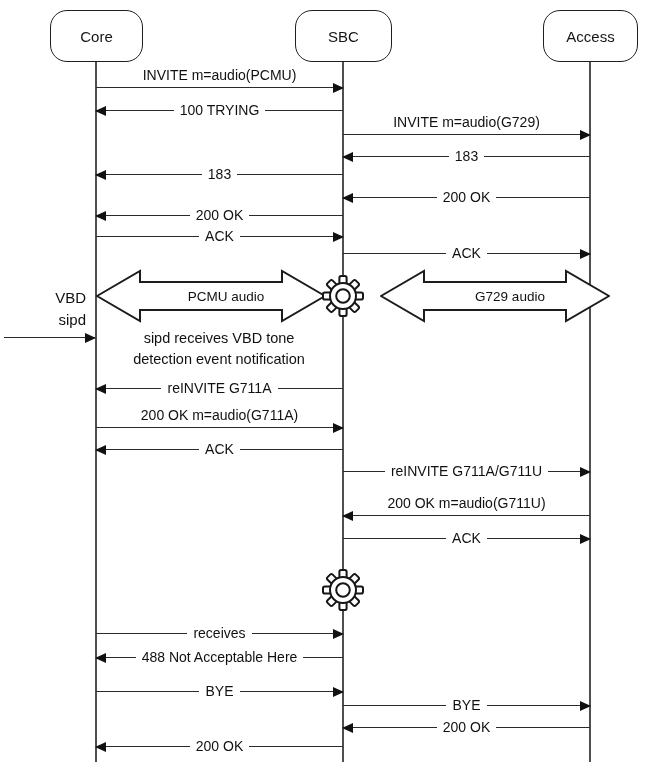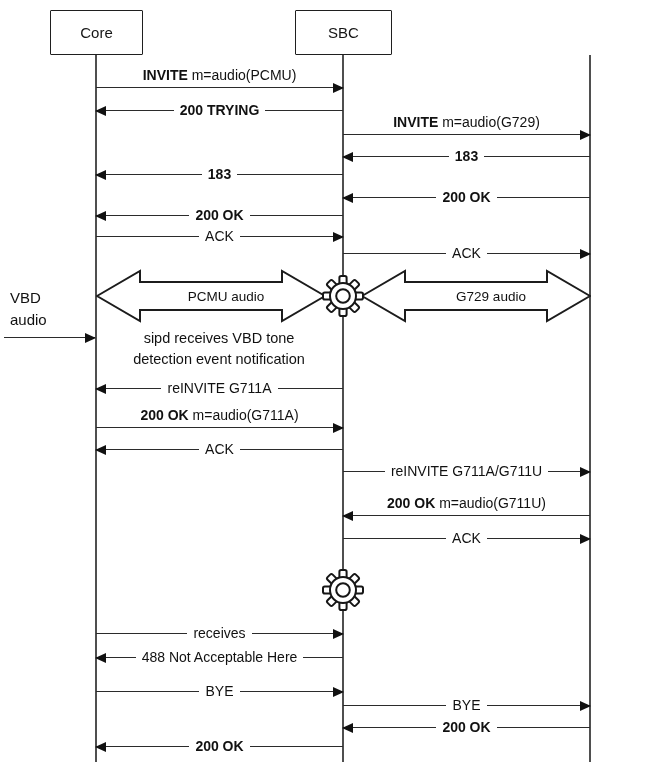--- a/index.html
+++ b/index.html
@@ -1,74 +1,77 @@
 <!DOCTYPE html>
 <html><head>
 <meta charset="utf-8">
 <style>
   html,body{margin:0;padding:0;background:#fff;}
   .canvas{position:relative;width:648px;height:780px;background:#fff;overflow:hidden;
           font-family:"Liberation Sans","DejaVu Sans",sans-serif;color:#111;}
   
-  .actor{position:absolute;top:10px;height:45px;border:1.6px solid #1f1f1f;border-radius:1px;
+  .actor{position:absolute;top:10px;height:52px;border:1.6px solid #1f1f1f;border-radius:17px;
          background:#fff;display:flex;align-items:center;justify-content:center;
          font-size:15px;color:#151515;box-sizing:border-box;z-index:5;}
   
   .lifeline{position:absolute;top:55px;height:707px;width:0;border-left:2px solid #4f4f4f;z-index:0;}
   
   .msg{position:absolute;height:0;z-index:3;}
   .msg .line{position:absolute;left:0;right:0;top:0;height:0;border-top:1.4px solid #2b2b2b;}
   .msg .head{position:absolute;width:0;height:0;top:-4.3px;
              border-top:5px solid transparent;border-bottom:5px solid transparent;}
   .msg .hr{right:-1px;border-left:11px solid #111;}
   .msg .hl{left:-1px;border-right:11px solid #111;}
   .msg .lbl{position:absolute;left:0;right:0;text-align:center;font-size:14px;white-space:nowrap;}
   .msg .lbl.inline{top:-10px;height:20px;line-height:20px;}
   .msg .lbl.inline .bg{background:#fff;padding:0 6px;}
   .msg .lbl.above{top:-22px;height:20px;line-height:20px;}
-  .msg b{font-weight:700;}
+  .msg b{font-weight:400;}
   
   .bigflow{position:absolute;width:230px;height:54px;z-index:2;}
   .bigflow svg{position:absolute;left:0;top:0;}
   .bigflow .flbl{position:absolute;left:0;top:0;right:0;bottom:0;display:flex;
                  align-items:center;justify-content:center;font-size:13.5px;white-space:nowrap;padding-left:30px;}
   
   .gear{position:absolute;width:42px;height:42px;z-index:4;}
   
-  .sidelbl{position:absolute;left:10px;top:287px;width:76px;text-align:left;
+  .sidelbl{position:absolute;left:10px;top:287px;width:76px;text-align:right;
            font-size:15px;line-height:22px;z-index:3;}
   .note{position:absolute;left:99px;top:328px;width:240px;text-align:center;
         font-size:14.5px;line-height:21px;z-index:3;}
 </style>
 </head>
 <body>
 
 <div class="canvas">
 
   <div class="lifeline" style="left:95px"></div>
   <div class="lifeline" style="left:342px"></div>
   <div class="lifeline" style="left:589px"></div>
 
   <div class="actor" style="left:50px;width:93px">
       <span>Core</span>
     </div>
   <div class="actor" style="left:295px;width:97px">
       <span>SBC</span>
     </div>
+  <div class="actor" style="left:543px;width:95px">
+      <span>Access</span>
+    </div>
 
   <div class="msg" style="left:96px;top:87px;width:247px">
     <div class="line"></div>
     <div class="head hr"></div>
     <div class="lbl above"><b>INVITE</b><span> m=audio(PCMU)</span></div>
   </div>
 
   <div class="msg" style="left:96px;top:110px;width:247px">
     <div class="line"></div>
     <div class="head hl"></div>
-    <div class="lbl inline"><span class="bg"><b>200 TRYING</b><span></span></span></div>
+    <div class="lbl inline"><span class="bg"><b>100 TRYING</b><span></span></span></div>
   </div>
 
   <div class="msg" style="left:343px;top:134px;width:247px">
     <div class="line"></div>
     <div class="head hr"></div>
     <div class="lbl above"><b>INVITE</b><span> m=audio(G729)</span></div>
   </div>
 
   <div class="msg" style="left:343px;top:156px;width:247px">
     <div class="line"></div>
@@ -105,21 +108,21 @@
     <div class="head hr"></div>
     <div class="lbl inline"><span class="bg"><b></b><span>ACK</span></span></div>
   </div>
 
   <div class="bigflow" style="left:96px;top:269px">
     <svg width="230" height="54" viewBox="0 0 230 54">
       <polygon points="1,27 44,2 44,13 186,13 186,2 229,27 186,52 186,41 44,41 44,52" fill="#fff" stroke="#1c1c1c" stroke-width="2"></polygon>
     </svg>
     <div class="flbl">PCMU audio</div>
   </div>
-  <div class="bigflow" style="left:361px;top:269px">
+  <div class="bigflow" style="left:380px;top:269px">
     <svg width="230" height="54" viewBox="0 0 230 54">
       <polygon points="1,27 44,2 44,13 186,13 186,2 229,27 186,52 186,41 44,41 44,52" fill="#fff" stroke="#1c1c1c" stroke-width="2"></polygon>
     </svg>
     <div class="flbl">G729 audio</div>
   </div>
   <div class="gear" style="left:322px;top:275px">
     <svg width="42" height="42" viewBox="-21 -21 42 42">
       <g stroke="#161616" stroke-width="2" fill="#fff">
         <rect x="-3.6" y="-20" width="7.2" height="9" rx="1.8"></rect>
         <rect x="-3.6" y="-20" width="7.2" height="9" rx="1.8" transform="rotate(45)"></rect>
@@ -130,21 +133,21 @@
         <rect x="-3.6" y="-20" width="7.2" height="9" rx="1.8" transform="rotate(270)"></rect>
         <rect x="-3.6" y="-20" width="7.2" height="9" rx="1.8" transform="rotate(315)"></rect>
         <circle r="13"></circle>
         <circle r="6.8"></circle>
       </g>
     </svg>
   </div>
 
   <div class="sidelbl">
     <div>VBD</div>
-    <div>audio</div>
+    <div>sipd</div>
   </div>
   <div class="msg" style="left:4px;top:337px;width:91px">
     <div class="line"></div>
     <div class="head hr"></div>
   </div>
 
   <div class="note">
     <div>sipd receives VBD tone</div>
     <div>detection event notification</div>
   </div>

